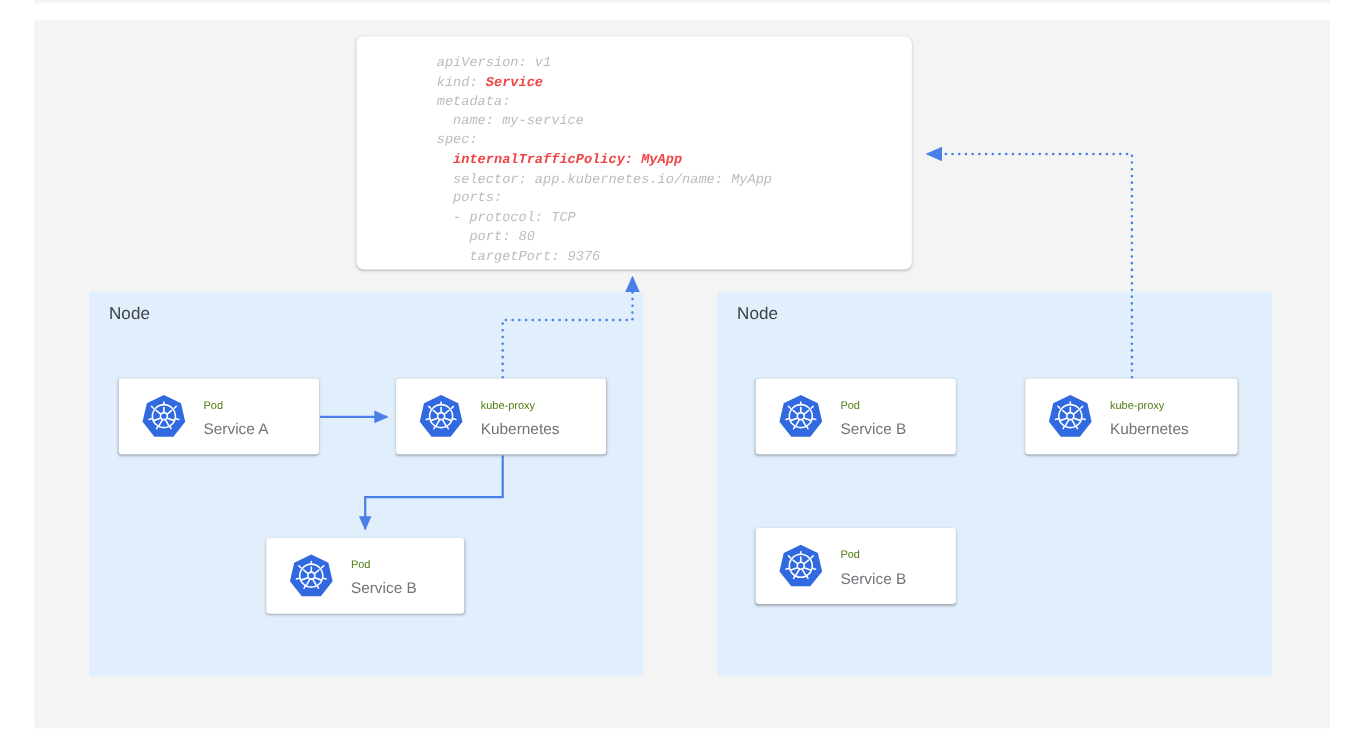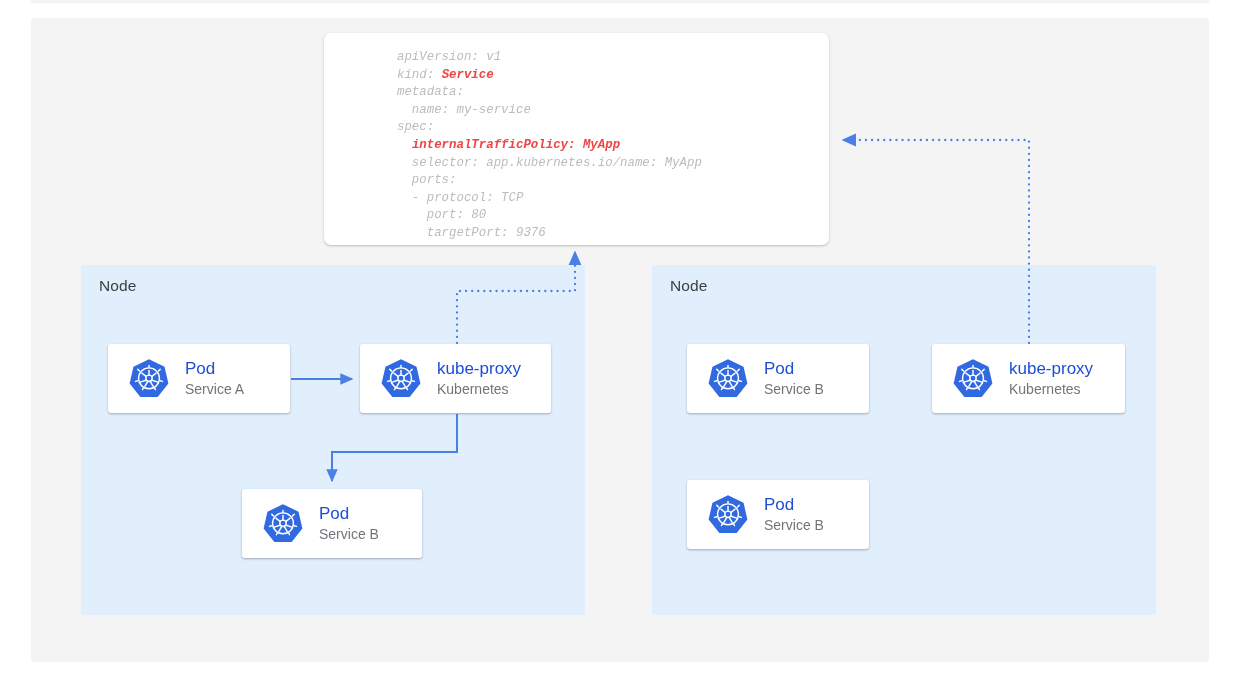--- a/index.html
+++ b/index.html
@@ -97,22 +97,22 @@
     width: 44px;
     height: 44px;
   }
   .entity .labels {
     position: absolute;
     left: 77px;
     top: 50%;
     transform: translateY(-50%);
   }
   .entity .title {
-    font-size: 17px;
-    color: #1d4ed8;
+    font-size: 10px;
+    color: #4d7c0f;
     line-height: 19px;
     white-space: nowrap;
   }
   .entity .subtitle {
     font-size: 14px;
     color: #70757a;
     line-height: 19px;
     margin-top: 2px;
     white-space: nowrap;
   }

